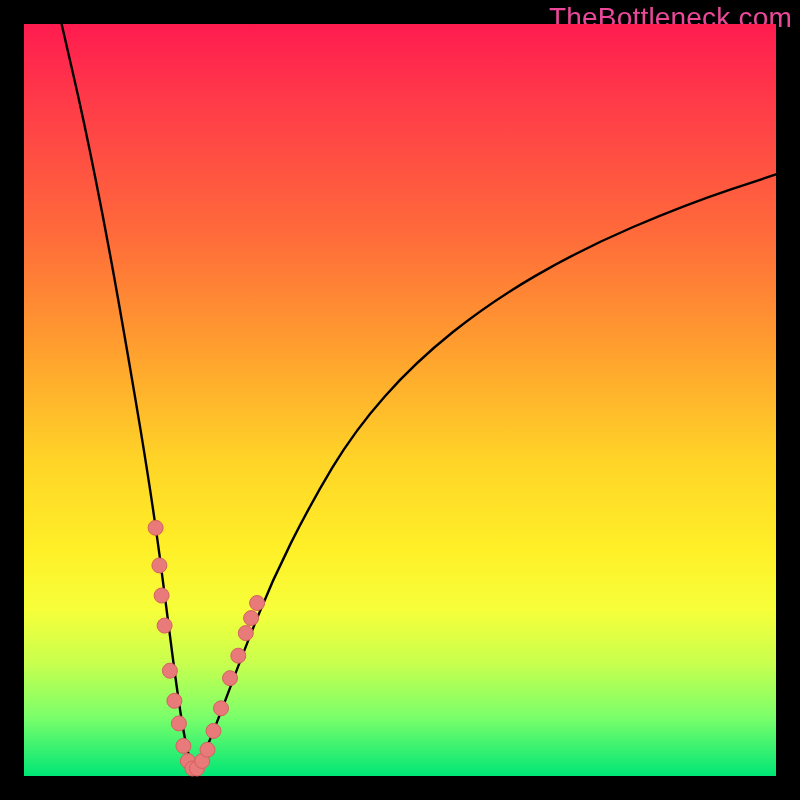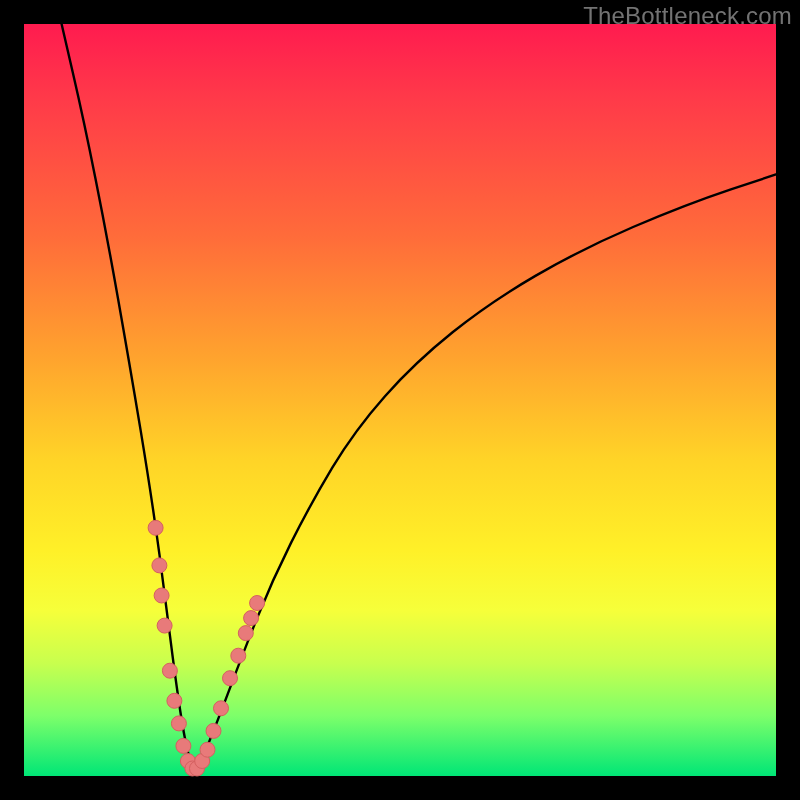--- a/index.html
+++ b/index.html
@@ -45,22 +45,22 @@
     left: 0;
     top: 0;
     width: 752px;
     height: 752px;
     overflow: visible;
   }
   .watermark {
     position: absolute;
     top: 2px;
     right: 8px;
-    color: #737373;
-    font-size: 24px;
+    color: #ec4899;
+    font-size: 28px;
     letter-spacing: 0.2px;
     user-select: none;
   }
 </style>
 </head>
 <body>
 
 <div class="watermark">TheBottleneck.com</div>
 
 <div class="frame">

